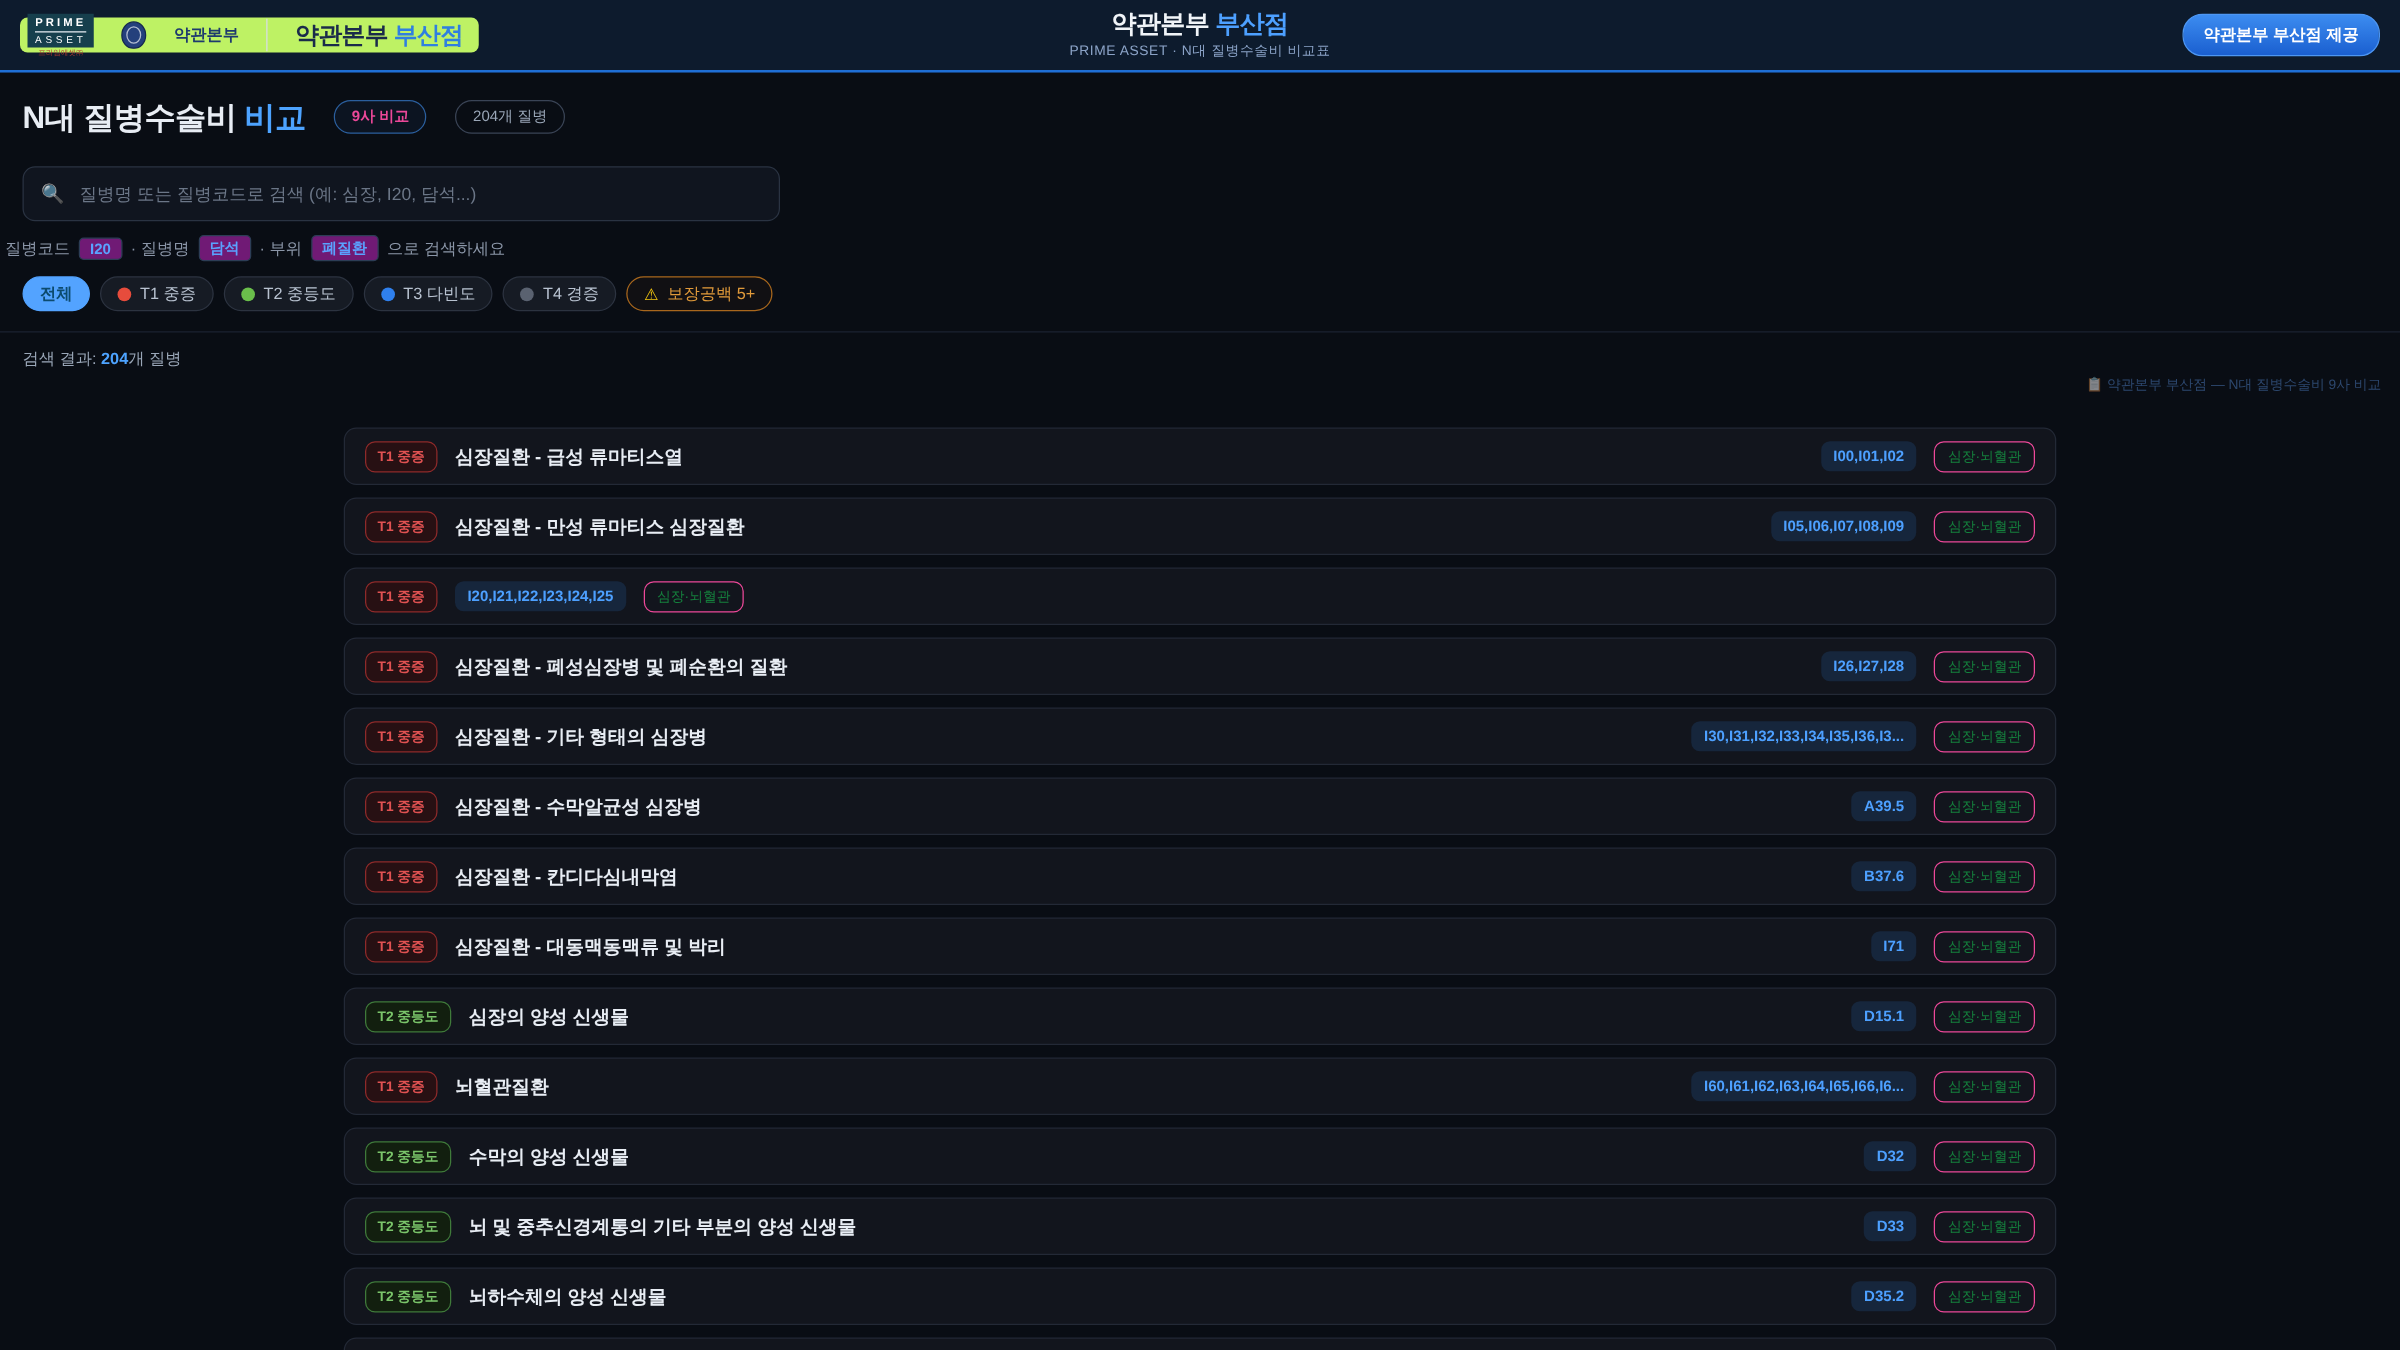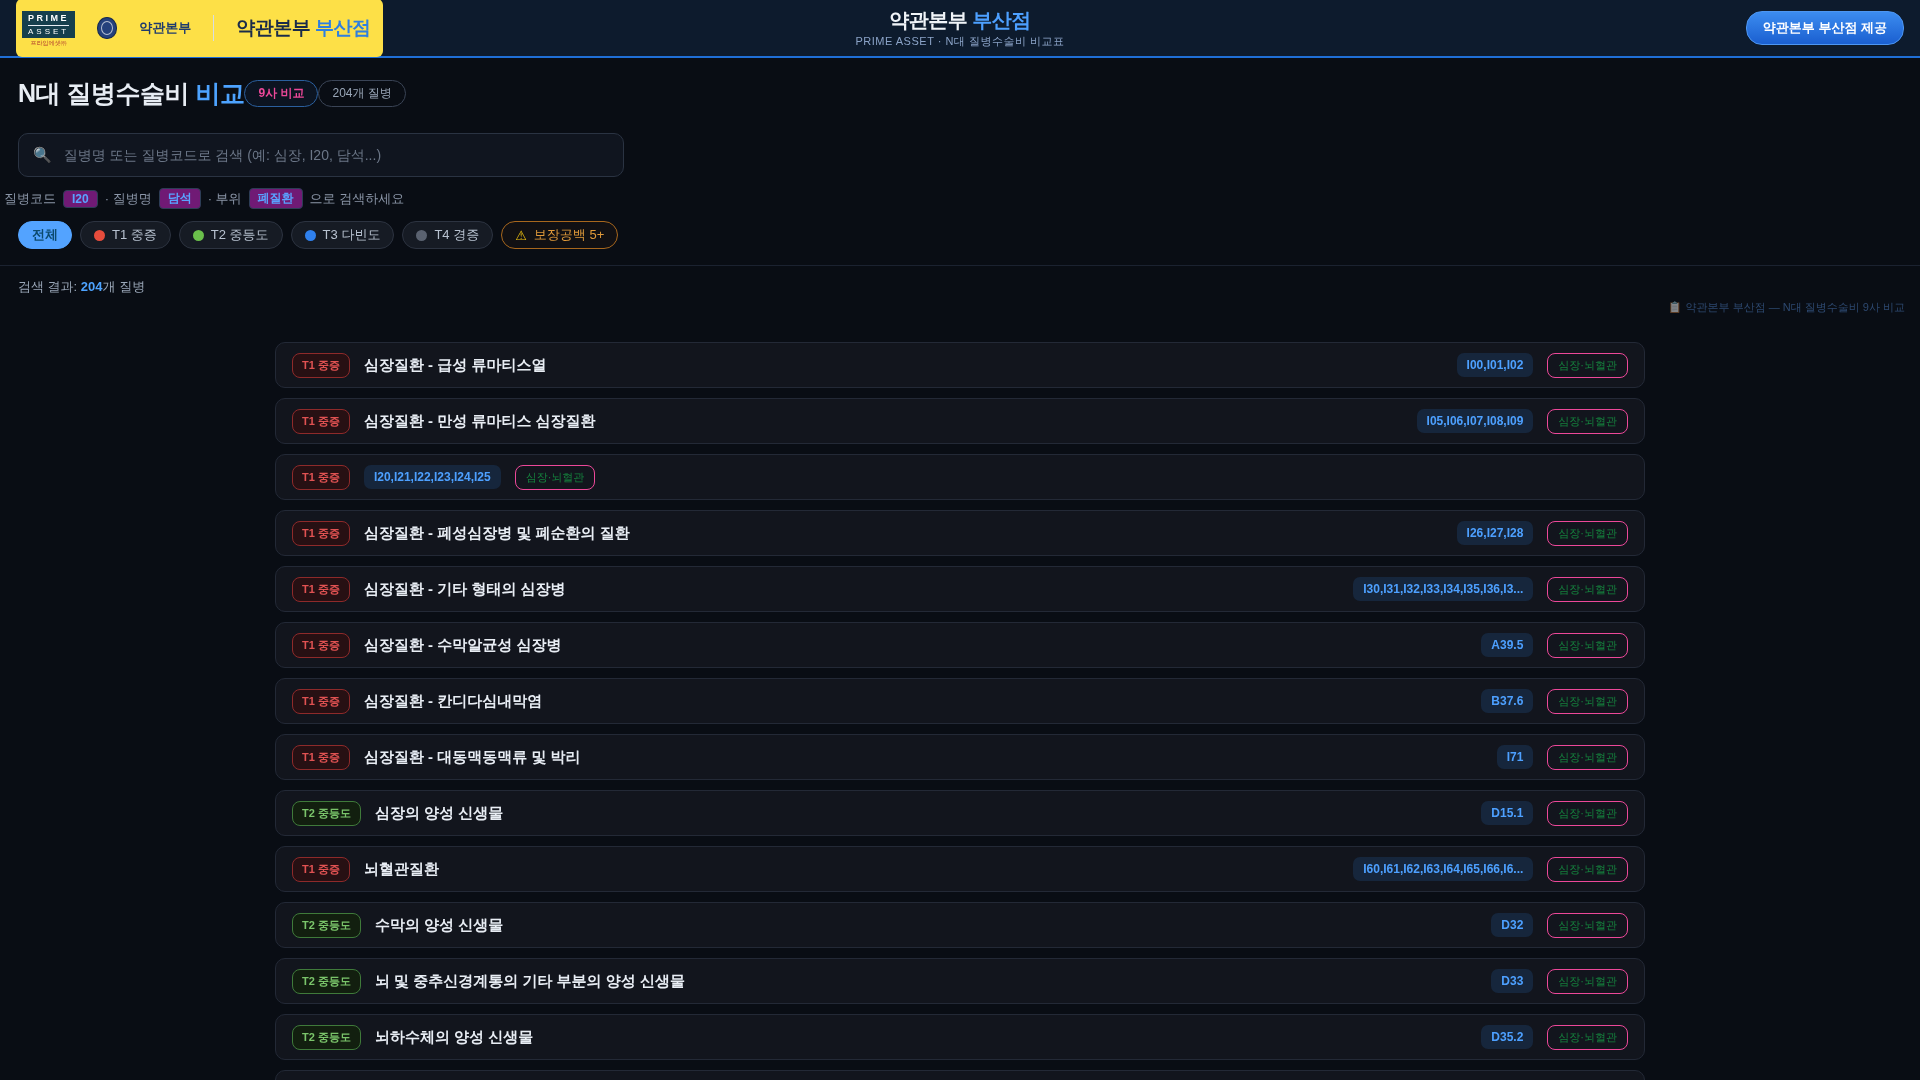--- a/index.html
+++ b/index.html
@@ -9,21 +9,21 @@
     background:#090d14; color:#e8edf4;
     font-family:"Liberation Sans", sans-serif;
   }
 
   
   .topbar {
     height:58px; background:#0d1b2d; border-bottom:2px solid #1f6fd6;
     display:flex; align-items:center; padding:0 16px; position:relative;
   }
   .logo-box {
-    background:#fde047; border-radius:6px; height:58px;
+    background:#bef264; border-radius:6px; height:28px;
     display:flex; align-items:center; gap:22px; padding:3px 12px 3px 6px;
   }
   .prime-logo {
     background:#163f4d; color:#fff; padding:3px 6px 2px; text-align:center;
     display:flex; flex-direction:column; line-height:1;
   }
   .prime-logo .pl-top { font-size:9px; font-weight:bold; letter-spacing:2.5px; border-bottom:1px solid #e8edf4; padding-bottom:2px; }
   .prime-logo .pl-bottom { font-size:8px; letter-spacing:3px; padding-top:2px; }
   .prime-sub { font-size:6px; color:#b03a2e; line-height:1; margin-top:2px; }
   .emblem {
@@ -47,21 +47,21 @@
   .center-title .subtitle { font-size:11px; color:#8ba3c7; margin-top:3px; letter-spacing:0.5px; }
 
   .provider-btn {
     margin-left:auto; cursor:pointer; white-space:nowrap;
     background:linear-gradient(180deg,#3c8cf0,#1a5fd0); color:#fff;
     border:1px solid #4d96f2; border-radius:16px; padding:7px 16px;
     font-size:13px; font-weight:bold; font-family:inherit;
   }
 
   
-  .title-row { display:flex; align-items:center; gap:0; margin:20px 18px 0; height:30px; }
+  .title-row { display:flex; align-items:center; gap:23px; margin:20px 18px 0; height:30px; }
   .title-row h2 { margin:0; font-size:25px; font-weight:800; letter-spacing:-0.5px; white-space:nowrap; }
   .accent { color:#4da3ff; }
   .pill { font-size:12px; padding:4px 13px; border-radius:14px; border:1px solid; white-space:nowrap; }
   .pill.blue { color:#ec4899; border-color:#2b5f9e; background:rgba(40,90,160,.10); font-weight:bold; }
   .pill.grey { color:#9aa7b8; border-color:#3a4456; background:transparent; }
 
   .search-box {
     margin:25px 18px 0; width:606px; height:44px;
     background:#10151f; border:1px solid #2a3342; border-radius:10px;
     display:flex; align-items:center; gap:10px; padding:0 14px;

